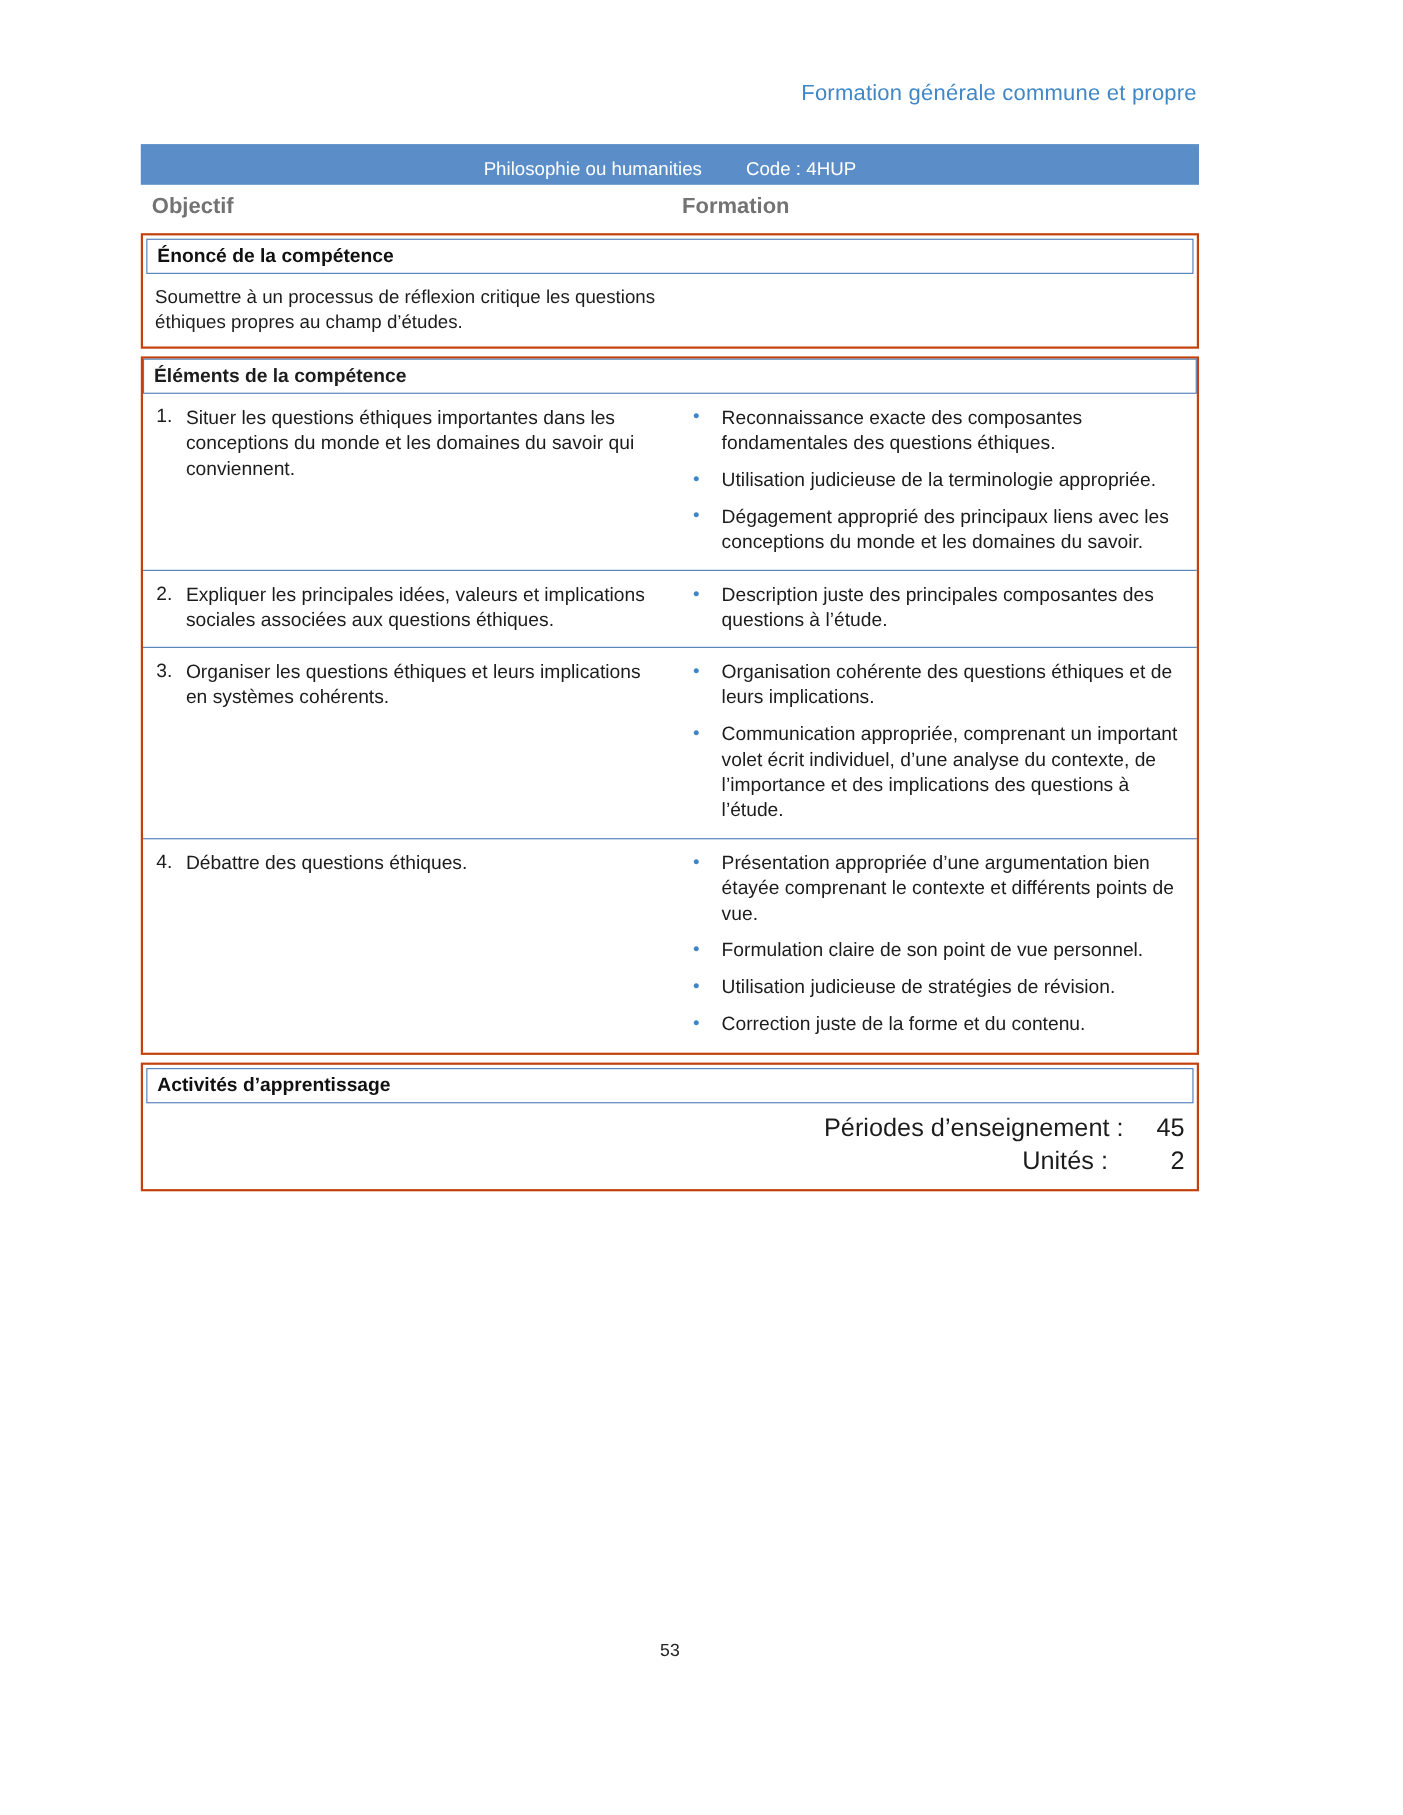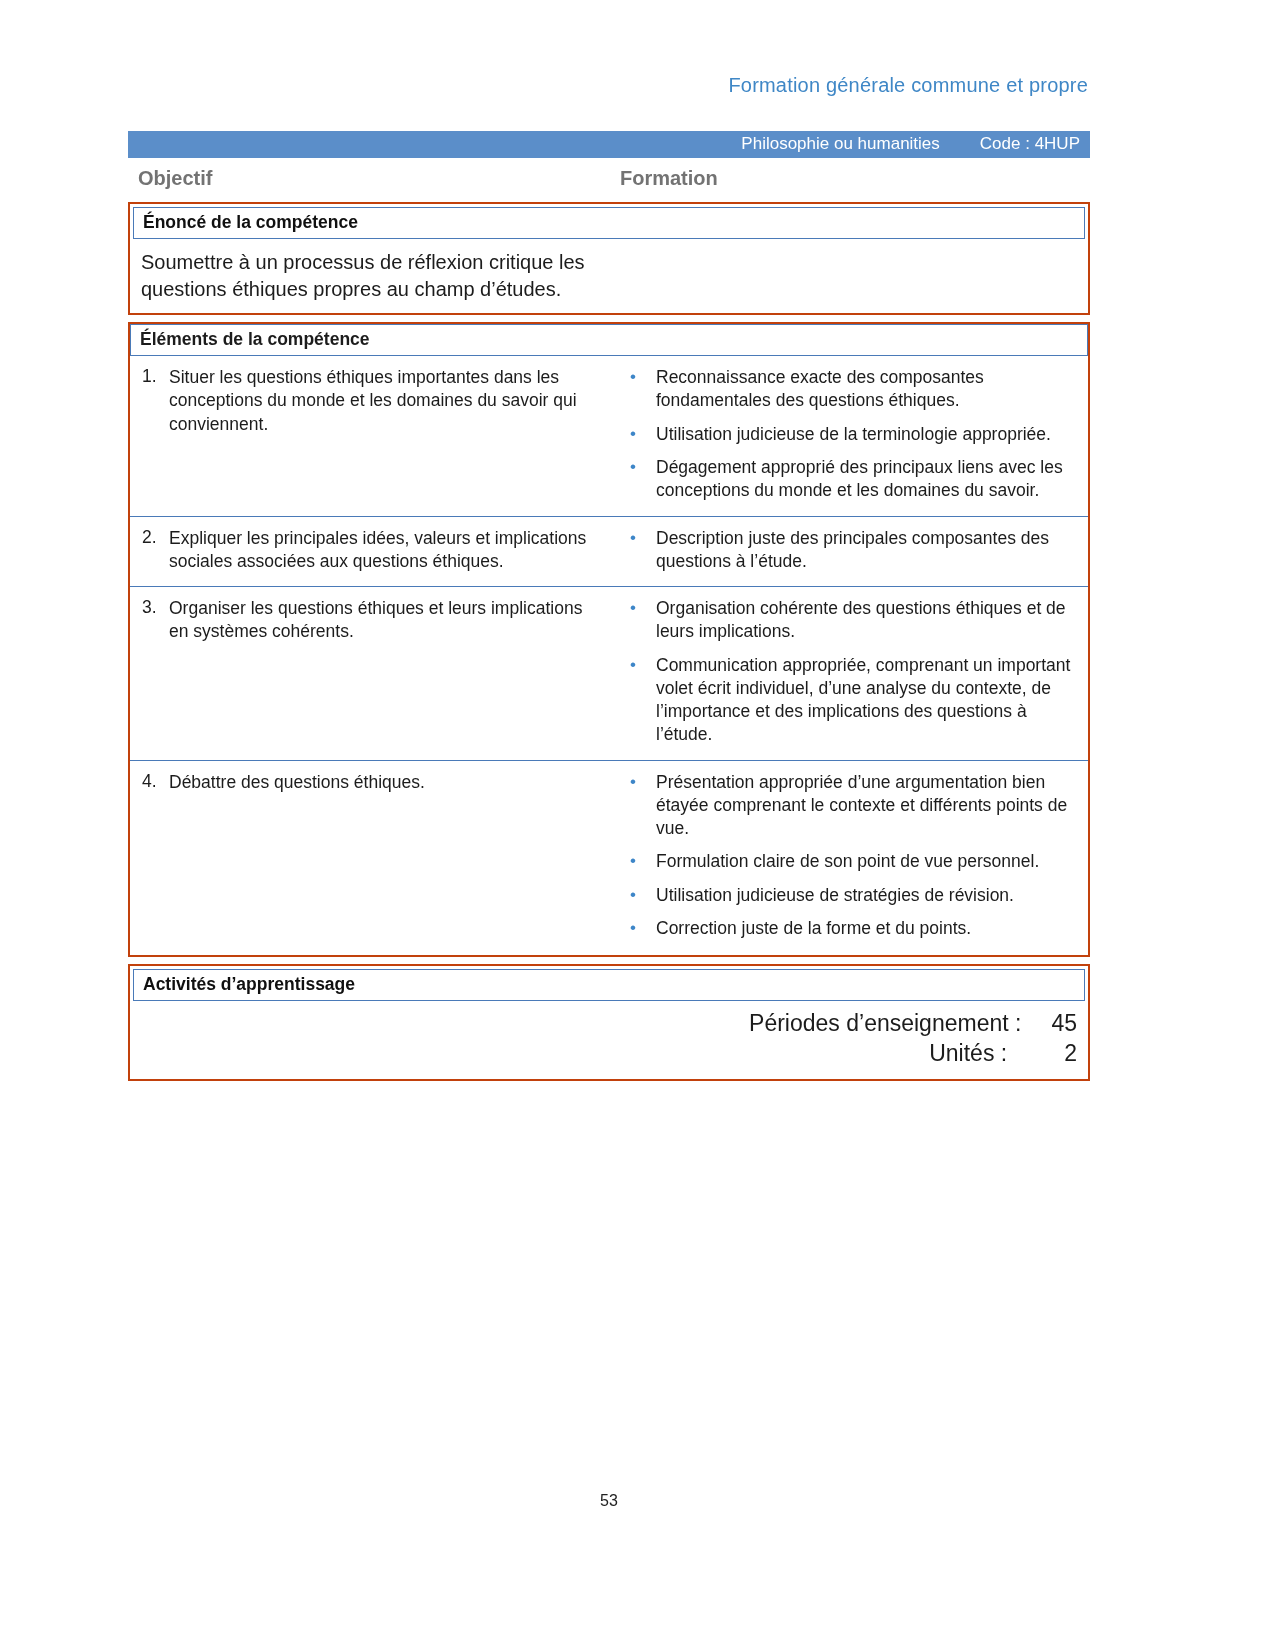--- a/index.html
+++ b/index.html
@@ -16,23 +16,23 @@
     letter-spacing:0.2px;
     padding-right:2px;
   }
 
   .banner {
     margin-top:34px;
     background:#5b8ec9;
     color:#ffffff;
     font-size:17px;
     display:flex;
-    justify-content:flex-end;
+    justify-content:center;
     align-items:center;
-    padding:3px 10px 4px 10px;
+    padding:13px 10px 4px 10px;
     gap:40px;
   }
 
   .obj-std-row { position:relative; margin-top:9px; height:28px; }
   .blue-title { color:#737373; font-weight:bold; font-size:20px; }
   .objectif-pos { position:absolute; left:10px; top:0; }
   .standard-pos { position:absolute; left:492px; top:0; }
 
   .box {
     border:2px solid #c2410c;
@@ -42,21 +42,21 @@
   .box-header {
     margin:3px;
     border:1.5px solid #4a7ab8;
     padding:4px 9px 5px 9px;
     font-weight:bold;
     font-size:17.5px;
     color:#101010;
   }
   .enonce-body {
     padding:7px 11px 11px 11px;
-    font-size:20px;
+    font-size:17px;
     line-height:1.33;
     max-width:495px;
   }
 
   
   .thead {
     display:flex;
     margin:0;
     border:1.5px solid #4a7ab8;
     font-weight:bold;
@@ -186,21 +186,21 @@
             <div class="bullet">
               <span class="dot">•</span>
               <span class="btext">Formulation claire de son point de vue personnel.</span>
             </div>
             <div class="bullet">
               <span class="dot">•</span>
               <span class="btext">Utilisation judicieuse de stratégies de révision.</span>
             </div>
             <div class="bullet">
               <span class="dot">•</span>
-              <span class="btext">Correction juste de la forme et du points.</span>
+              <span class="btext">Correction juste de la forme et du contenu.</span>
             </div>
           </div>
         </div>
 
       </div>
     </div>
 
     <div class="box">
       <div class="box-header">Activités d’apprentissage</div>
       <div class="act-body">

